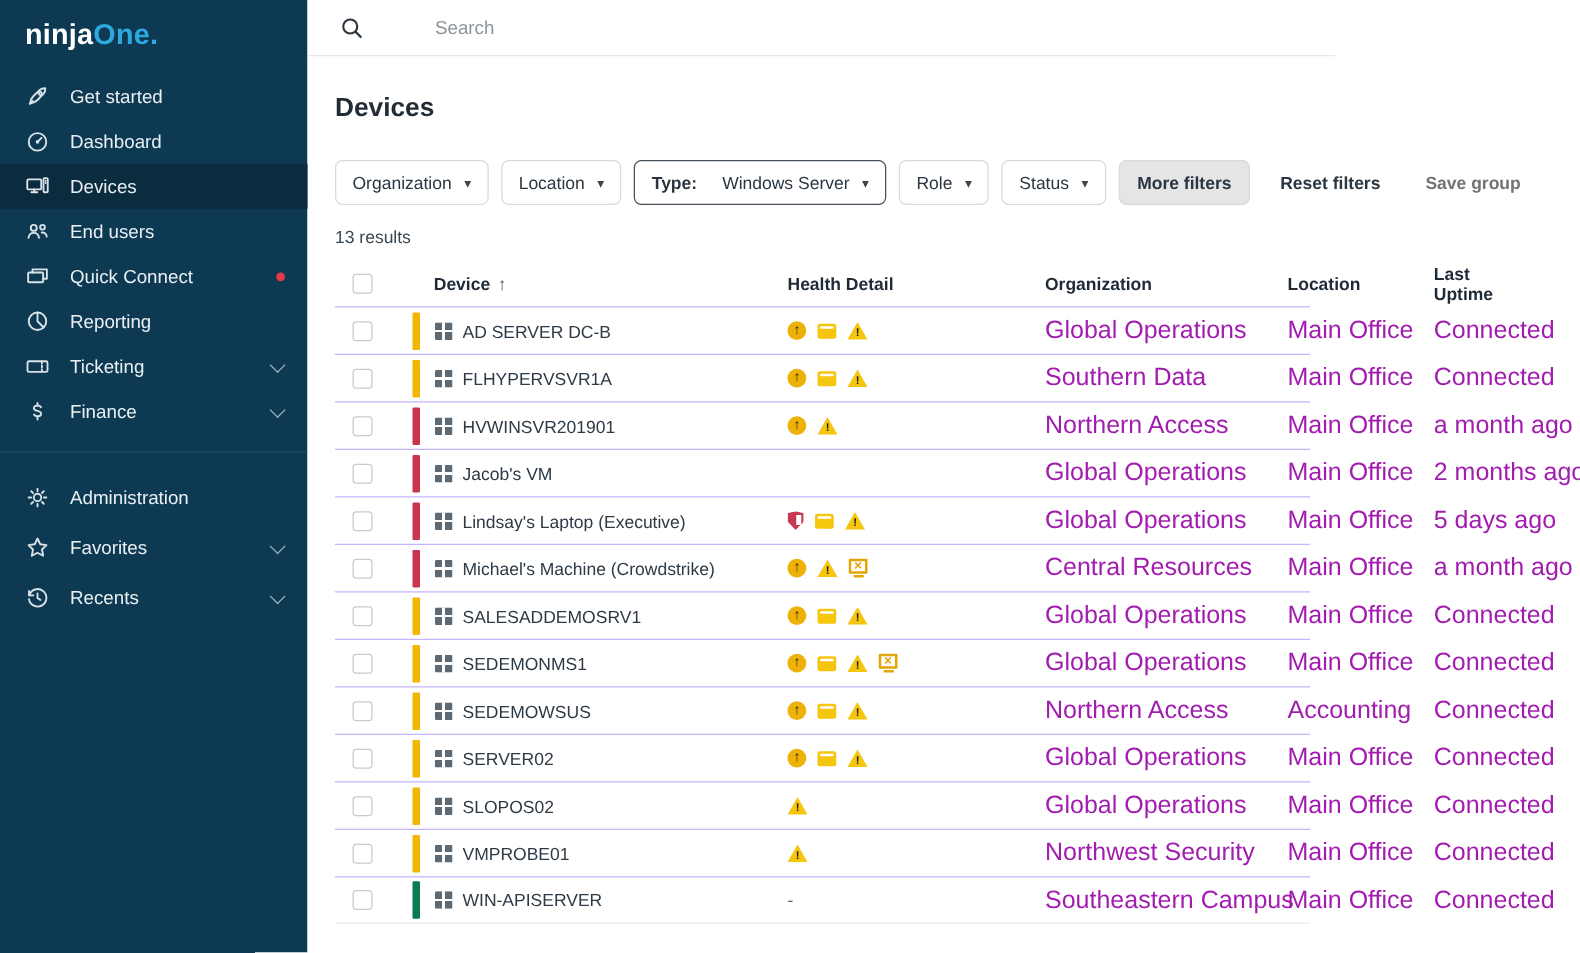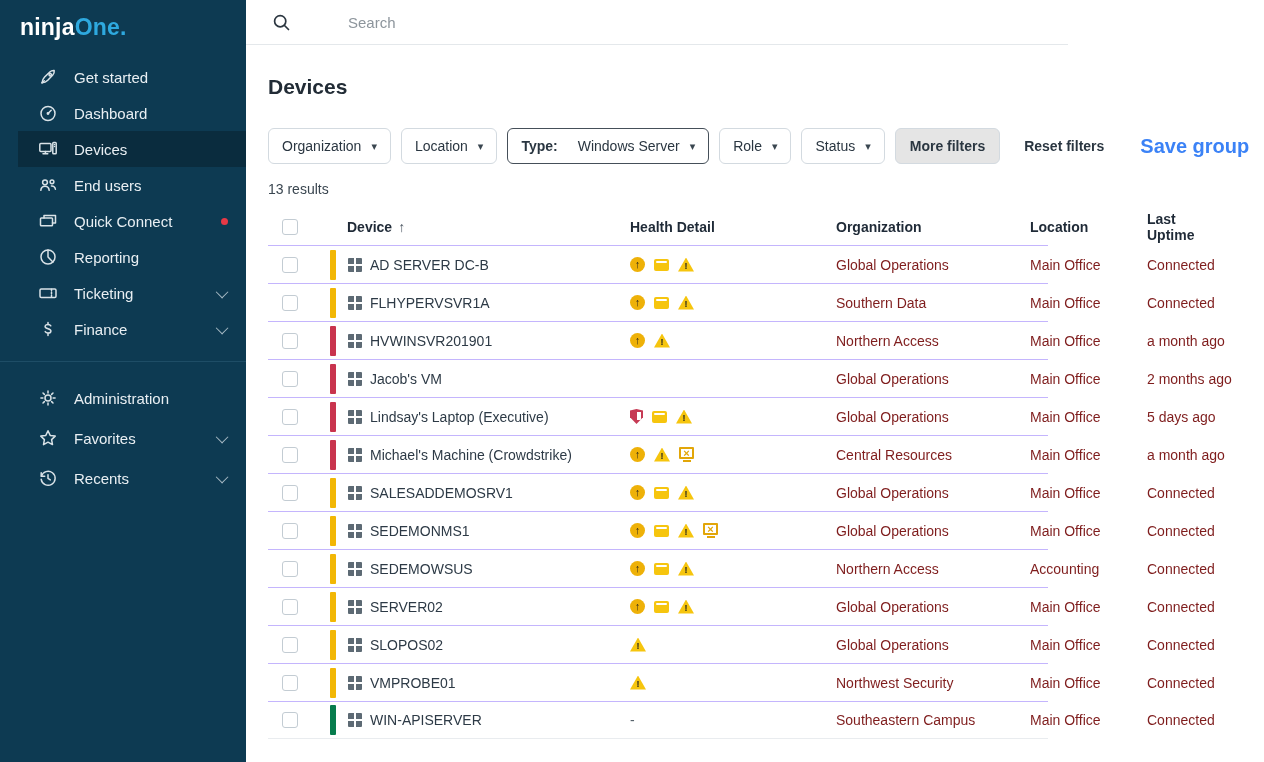--- a/index.html
+++ b/index.html
@@ -8,21 +8,21 @@
   .app { display:flex; width:1068px; height:762px; }
 
   
   .sidebar { width:246px; min-width:246px; height:100%; background:#0d3a52; color:#eef3f6; }
   .logo { padding:14px 0 10px 20px; font-size:23px; font-weight:700; letter-spacing:.2px; }
   .logo .p1 { color:#ffffff; }
   .logo .p2 { color:#2ea9df; }
   .logo .p3 { color:#2ea9df; }
   .nav { margin-top:8px; }
   .nav-item { display:flex; align-items:center; height:36px; padding:0 18px 0 20px;
-    font-size:15px; color:#e9eff3; cursor:pointer; position:relative;margin-left:18px; }
+    font-size:15px; color:#e9eff3; cursor:pointer; position:relative; }
   .nav-item.selected { background:#0a2c3e; }
   .nav-item .nico { width:20px; height:20px; margin-right:16px; display:inline-flex;
     align-items:center; justify-content:center; flex:none; }
   .nav-item svg { stroke:#d9e2e7; stroke-width:1.5; fill:none; stroke-linecap:round; stroke-linejoin:round; }
   .nav-item .lbl { flex:1 1 auto; white-space:nowrap; }
   .nav-item .dot { width:7px; height:7px; border-radius:50%; background:#e63946; margin-left:6px; flex:none; }
   .nav-item .chev { width:9px; height:9px; border-left:1.6px solid #a7bac4; border-bottom:1.6px solid #a7bac4;
     transform:rotate(-45deg) translateY(-2px); flex:none; margin-left:auto; }
   .nav-divider { height:1px; background:#1e4d66; margin:14px 0 16px 0; }
   .nav2 .nav-item { height:40px; }
@@ -42,21 +42,21 @@
   .pill { display:inline-flex; align-items:center; height:36px; padding:0 13px;
     border:1px solid #d3dae0; border-radius:6px; background:#fff; font-size:14px; color:#2a3641;
     font-family:inherit; cursor:pointer; white-space:nowrap; }
   .pill.active { border:1.5px solid #454f59; }
   .pill .pill-prefix { font-weight:700; margin-right:20px; }
   .pill .pill-prefix:empty { display:none; margin:0; }
   .pill .caret { margin-left:10px; font-size:11px; color:#3a4650; }
   .btn-plain { height:36px; padding:0 14px; border:1px solid #d3dae0; border-radius:6px; background:#e5e5e5;
     font-size:14px; font-weight:700; color:#2a3641; font-family:inherit; cursor:pointer; white-space:nowrap; }
   .link-reset { margin-left:14px; font-size:14px; font-weight:700; color:#2a3641; cursor:pointer; white-space:nowrap; }
-  .link-save { margin-left:26px; font-size:20px; font-weight:700; color:#3b82f6; cursor:pointer; white-space:nowrap; }
+  .link-save { margin-left:26px; font-size:14px; font-weight:700; color:#737373; cursor:pointer; white-space:nowrap; }
 
   .results { margin-top:17px; font-size:14px; color:#3a4650; }
 
   
   .tbl { margin-top:12px; }
   .trow { display:grid; grid-template-columns:62px 300px 206px 194px 117px 1fr; align-items:center; }
   .thead { height:36px; font-size:14px; font-weight:700; color:#1f2a37; }
   .thead .hdev { padding-left:17px; }
   .thead .sort { font-weight:400; color:#4a5560; margin-left:6px; font-size:14px; }
   .tbody .trow { height:38px; border-top:1px solid #c4b5fd; }
@@ -67,21 +67,21 @@
   .sevbar { width:6px; height:30px; border-radius:1px; flex:none; }
   .sev-yellow { background:#f2b705; }
   .sev-red { background:#c9344e; }
   .sev-green { background:#077c4d; }
   .win-icon { width:14px; height:14px; flex:none; margin:0 8px 0 12px; border-radius:1px;
     background:
       linear-gradient(to right, transparent calc(50% - 1px), #fff calc(50% - 1px), #fff calc(50% + 1px), transparent calc(50% + 1px)),
       linear-gradient(to bottom, transparent calc(50% - 1px), #fff calc(50% - 1px), #fff calc(50% + 1px), transparent calc(50% + 1px)),
       #5d6a74; }
   .dname { font-size:14px; color:#2d3a46; white-space:nowrap; overflow:hidden; text-overflow:ellipsis; }
-  .cell { font-size:14px; color:#7f1d1d; white-space:nowrap; }
+  .cell { font-size:20px; color:#a21caf; white-space:nowrap; }
 
   .hcell { display:flex; align-items:center; gap:9px; }
   .hicon { display:inline-flex; align-items:center; justify-content:center; position:relative; flex:none; }
   .hi-os-patch { width:15px; height:15px; background:#eeb108; border-radius:50%; }
   .hi-os-patch::after { content:"↑"; color:#1e1e1e; font-size:11px; font-weight:700; line-height:1; }
   .hi-software-patch { width:15px; height:12px; background:#f6c50e; border-radius:2px; }
   .hi-software-patch::after { content:""; position:absolute; top:2.5px; left:2px; right:2px; height:2px;
     background:#fff; border-radius:1px; }
   .hi-warning { width:16px; height:14px; background:#f6c50e; clip-path:polygon(50% 0,100% 100%,0 100%); }
   .hi-warning::after { content:"!"; position:absolute; bottom:0; left:0; right:0; text-align:center;

